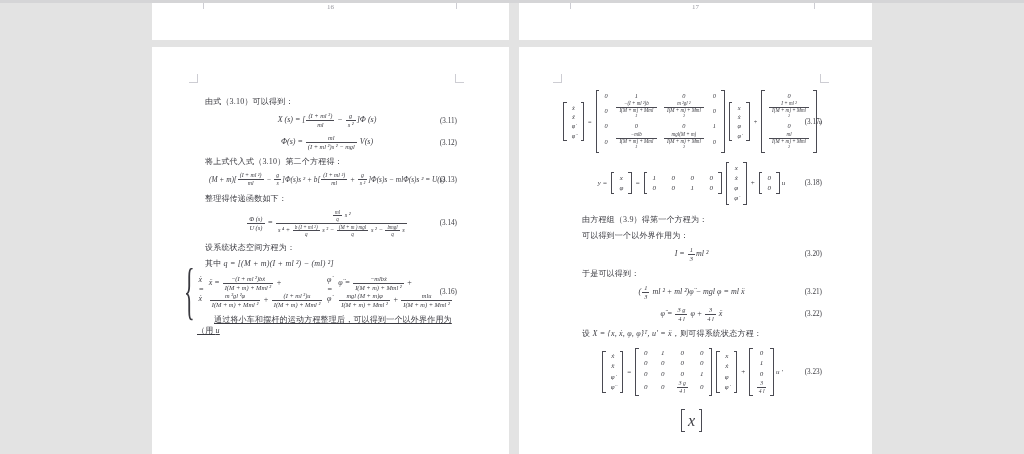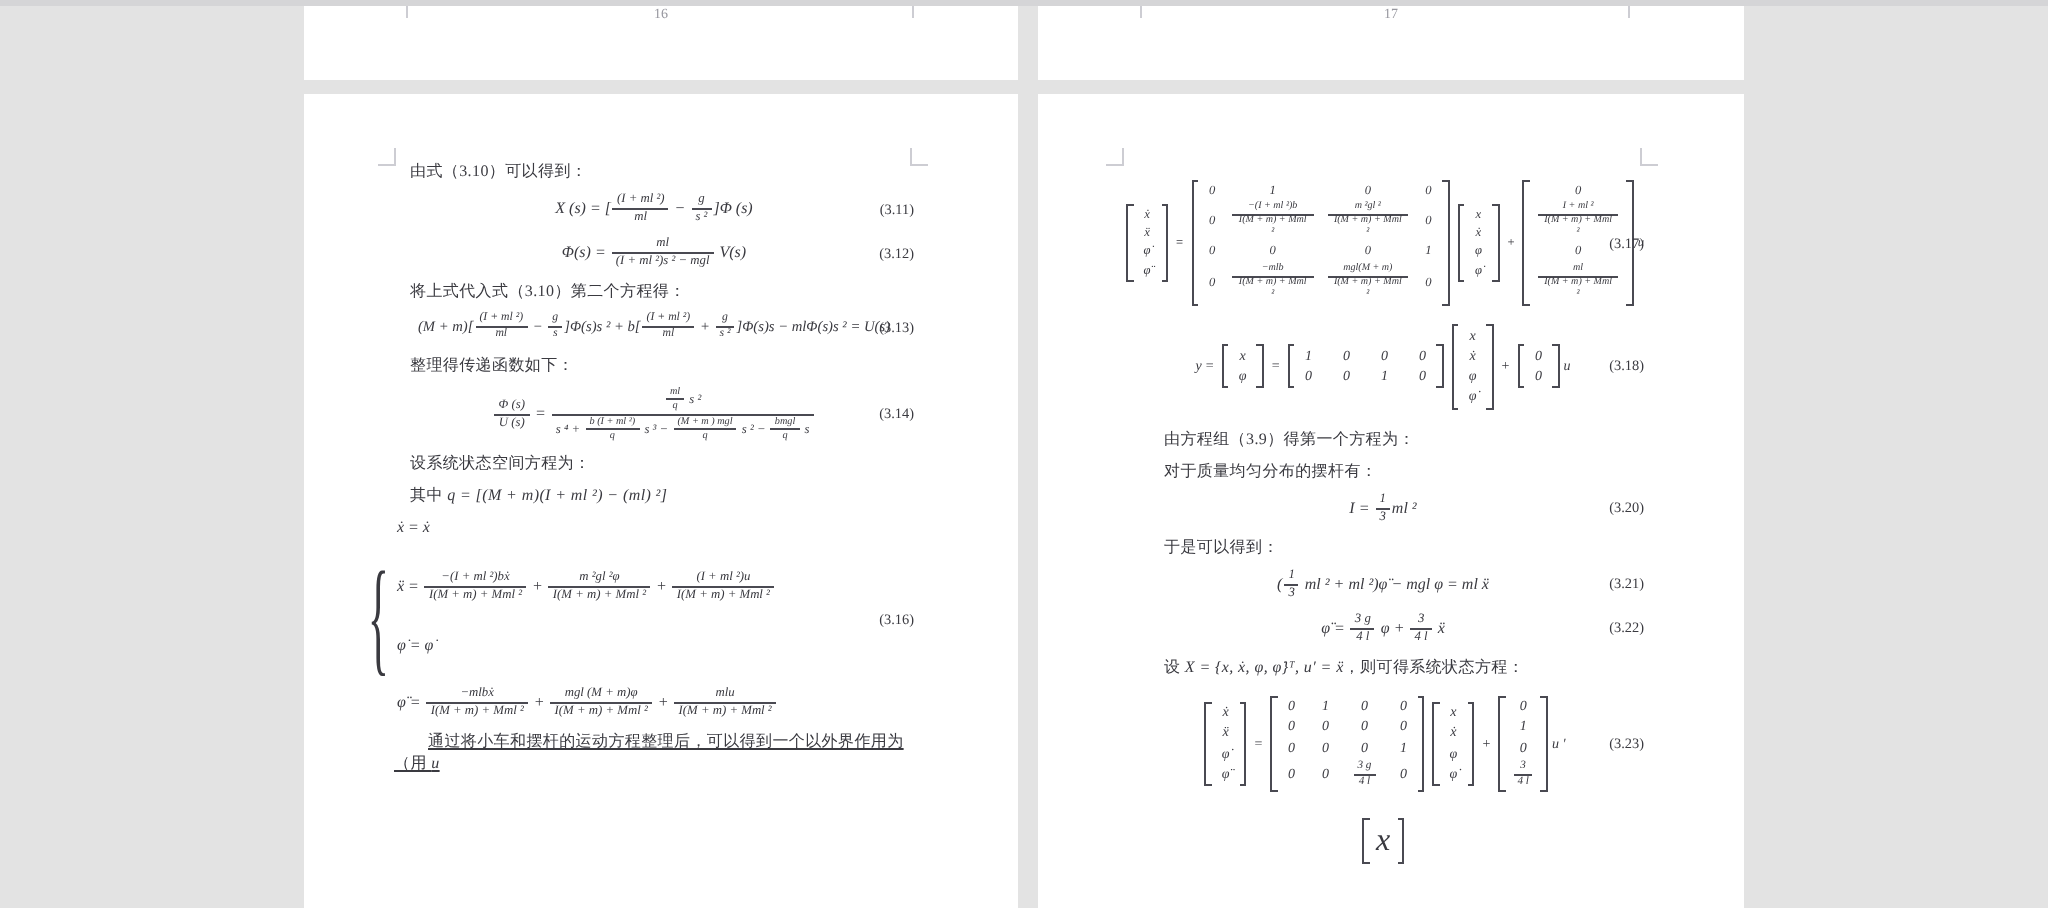--- a/index.html
+++ b/index.html
@@ -11,21 +11,21 @@
   .prev-right{left:519px;top:3px;width:353px;height:37px;}
   .page-left{left:152px;top:47px;width:357px;height:407px;}
   .page-right{left:519px;top:47px;width:353px;height:407px;}
   .pagenum{position:absolute;top:0;left:0;right:0;text-align:center;
     font-size:7px;color:var(--muted,#97979f);line-height:9px;}
   .tick{position:absolute;top:0;width:1px;height:6px;background:var(--mark,#cdcdd3);}
   .cmark{position:absolute;width:8px;height:8px;top:27px;}
   .cm-l{border-right:1px solid var(--mark,#cdcdd3);border-bottom:1px solid var(--mark,#cdcdd3);}
   .cm-r{border-left:1px solid var(--mark,#cdcdd3);border-bottom:1px solid var(--mark,#cdcdd3);}
   .content{position:absolute;color:var(--text,#3a3a40);}
-  .content-left{left:45px;right:52px;top:28px;}
+  .content-left{left:45px;right:52px;top:44px;}
   .content-right{left:42px;right:50px;top:34px;}
   .para{font-size:8px;line-height:11px;letter-spacing:.2px;margin:5px 0 3px;}
   .content-left .para{text-indent:8px;}
   .content-right .para{text-indent:21px;}
   .para.indent{text-indent:17px;text-decoration:underline;}
   .math{font-style:italic;color:var(--text,#3a3a40);font-size:8px;}
   .mi{font-style:italic;}
   .mop{font-style:normal;margin:0 2px;}
   .mtext{font-style:normal;letter-spacing:.2px;}
   .eqrow{position:relative;display:flex;justify-content:center;align-items:center;margin:5px 0;min-height:10px;}
@@ -40,21 +40,21 @@
   .bl{border:.9px solid var(--rule,#4a4a52);border-right:none;}
   .br{border:.9px solid var(--rule,#4a4a52);border-left:none;}
   .matgrid{display:grid;align-items:center;justify-items:center;padding:1.5px 3px;row-gap:1.5px;column-gap:5px;}
   .mcell{text-align:center;line-height:1.25;min-width:8px;}
   .mtxbody{display:inline-flex;align-items:center;font-size:7px;}
   .eqlines{display:inline-flex;flex-direction:column;align-items:flex-start;row-gap:2px;}
   .cases-row{justify-content:flex-start;margin:6px 0 4px;margin-left:-14px;}
   .cases{display:inline-flex;align-items:center;}
   .brace{font-size:26px;line-height:1;transform:scaleY(2.45) scaleX(.85);transform-origin:center;
     color:var(--text,#3a3a40);font-style:normal;margin-right:3px;font-weight:300;}
-  .cases-col{display:inline-flex;flex-direction:column;align-items:flex-start;row-gap:16px;}
+  .cases-col{display:inline-flex;align-items:flex-start;row-gap:2px;}
   .cases-line{line-height:1.15;}
   .partial{margin-top:13px;}
 </style>
 </head>
 <body>
 
 <div class="workspace">
   <div class="top-edge"></div>
 
   <div class="page prev-left">
@@ -293,21 +293,21 @@
                 <span class="mcell"><span class="mi">0</span></span>
                 <span class="mcell"><span class="mi">0</span></span>
               </span>
               <span class="brk br"></span>
             </span>
             <span class="mi">u</span>
           </span>
           <span class="eqnum">(3.18)</span>
         </div>
         <div class="para">由方程组（3.9）得第一个方程为：</div>
-        <div class="para">对于质量均匀分布的摆杆有：</div>
+        <div class="para">可以得到一个以外界作用为：</div>
         <div class="eqrow">
           <span class="math eqbody"><span class="mi">I = </span><span class="frac">
               <span class="fnum"><span class="mi">1</span></span>
               <span class="fden"><span class="mi">3</span></span>
             </span><span class="mi">ml ²</span></span>
           <span class="eqnum">(3.20)</span>
         </div>
         <div class="para">于是可以得到：</div>
         <div class="eqrow">
           <span class="math eqbody"><span class="mi">(</span><span class="frac">

